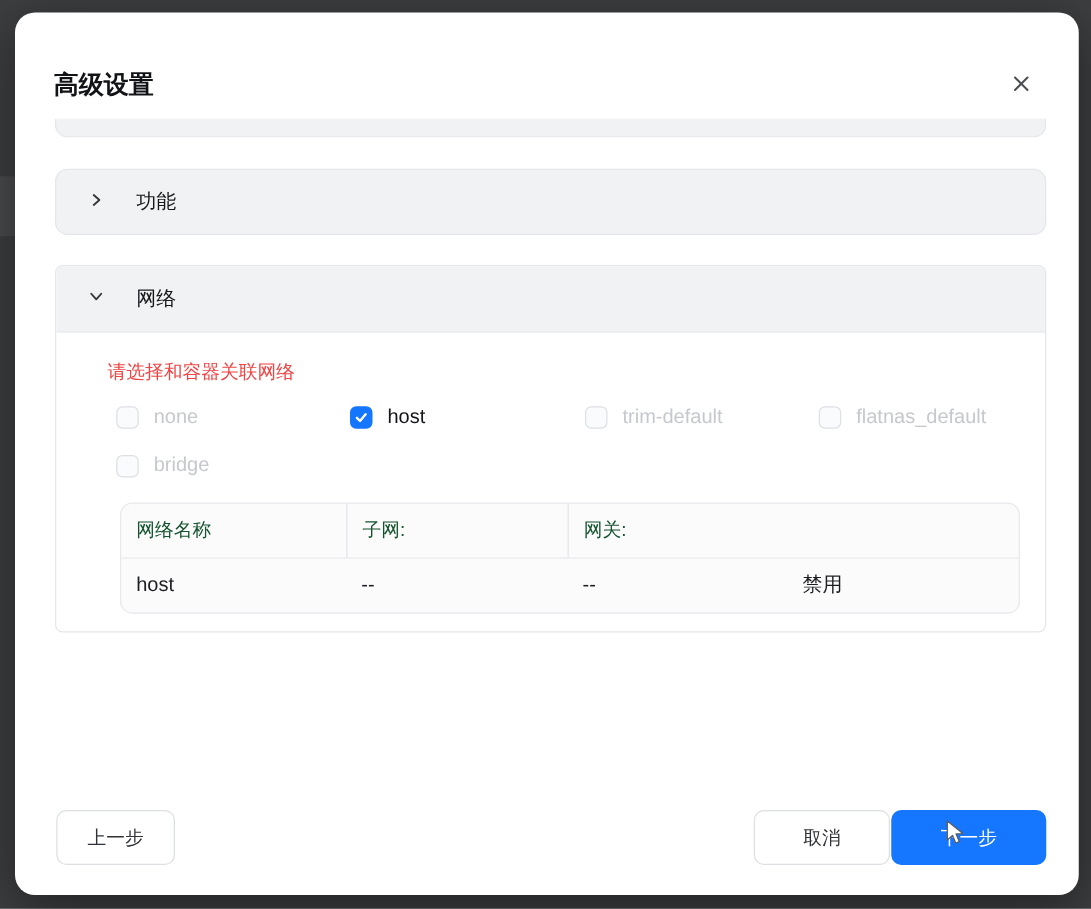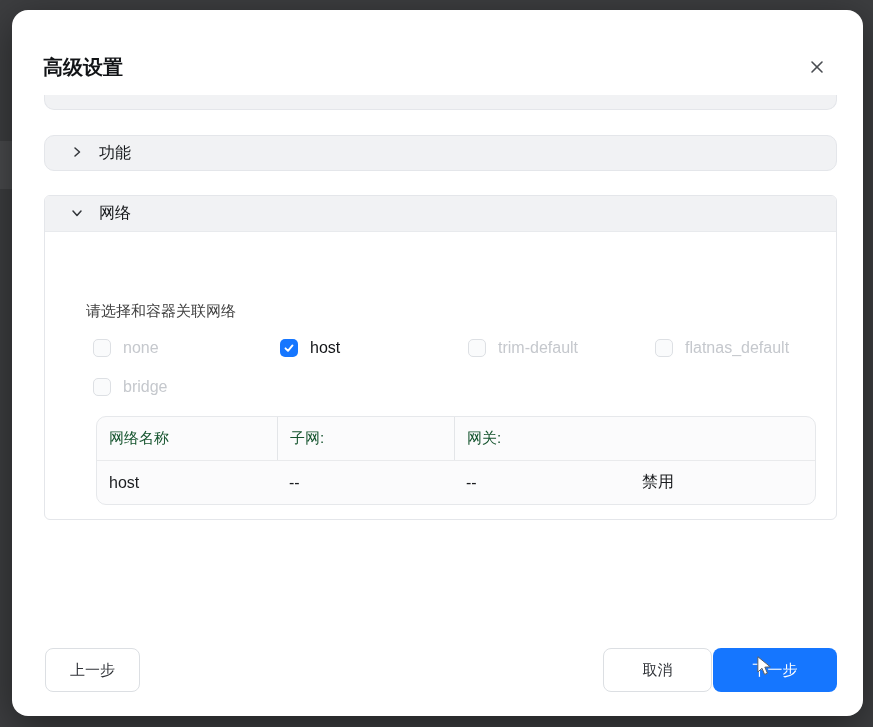--- a/index.html
+++ b/index.html
@@ -25,38 +25,38 @@
 
   .scroll-body { position:absolute; left:32px; top:85px; width:793px; }
 
   .section-partial {
     height:15px; background:#f1f2f4;
     border:1px solid #e4e6ea; border-top:none;
     border-radius:0 0 10px 10px;
     margin-bottom:25px;
   }
   .section-header {
-    height:36px; background:#f1f2f4;
+    height:53px; background:#f1f2f4;
     border:1px solid #e4e6ea; border-radius:10px;
-    display:flex; align-items:center; gap:16px; padding-left:26px;
+    display:flex; align-items:center; gap:26px; padding-left:26px;
     font-size:16px; color:#16181b; cursor:pointer;
   }
   .section-header .sec-label { color:#16181b; }
   .sec-features { margin-bottom:24px; }
   .sec-command  { margin-top:27px; }
 
   .network-card {
     border:1px solid #e4e6ea; border-radius:6px; background:#fff; overflow:hidden;
   }
   .network-card .section-header {
     border:none; border-bottom:1px solid #e8eaed; border-radius:0;
   }
   .network-body { padding:22px 22px 14px 41px; }
 
-  .net-hint { font-size:15px; color:#404040;margin-top:48px; }
+  .net-hint { font-size:15px; color:#ef4444; }
 
   .options-grid {
     margin:18px 0 0 7px;
     display:grid; grid-template-columns:187px 188px 187px auto;
     row-gap:21px;
   }
   .opt { display:flex; align-items:center; gap:12px; cursor:pointer; }
   .cbox {
     width:18px; height:18px; border-radius:5px; flex:0 0 auto;
     display:flex; align-items:center; justify-content:center;

